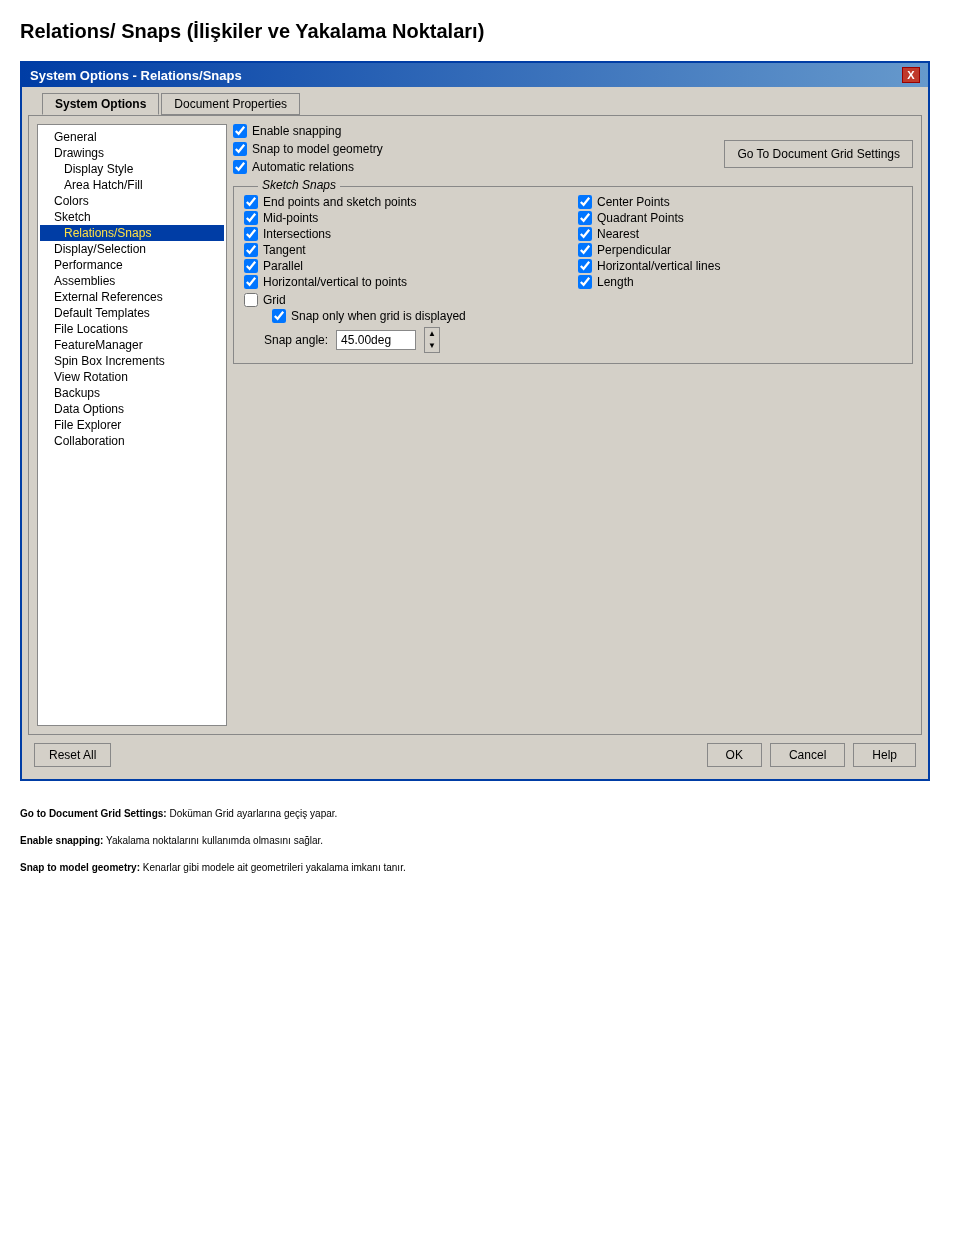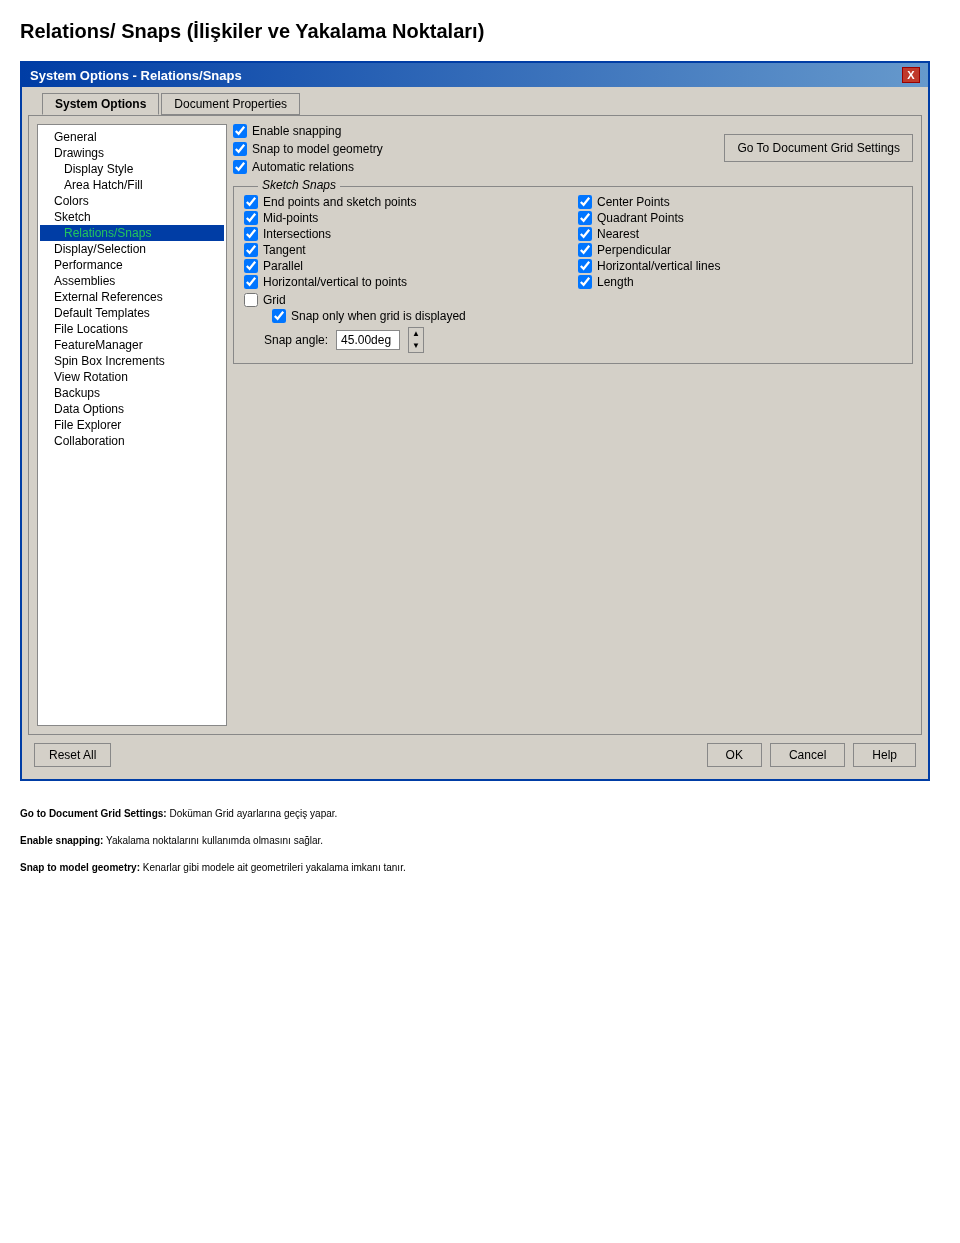--- a/index.html
+++ b/index.html
@@ -84,21 +84,21 @@
       font-size: 12px;
       flex-shrink: 0;
     }
     .tree-item {
       padding: 1px 4px;
       cursor: pointer;
       white-space: nowrap;
     }
     .tree-item.selected {
       background: #003da5;
-      color: #22c55e;
+      color: #fde047;
     }
     .tree-item.indent1 { padding-left: 14px; }
     .tree-item.indent2 { padding-left: 24px; }
     
     .options-panel {
       flex: 1;
       display: flex;
       flex-direction: column;
       gap: 8px;
     }
@@ -113,21 +113,21 @@
       flex-direction: column;
       gap: 4px;
     }
     .goto-btn {
       border: 1px solid #888;
       background: #d4d0c8;
       padding: 6px 12px;
       cursor: pointer;
       font-size: 12px;
       white-space: nowrap;
-      margin-top: 10px;
+      margin-top: 16px;
     }
     .group-box {
       border: 1px solid #888;
       padding: 8px 10px 10px 10px;
       position: relative;
       margin-top: 4px;
     }
     .group-box-label {
       position: absolute;
       top: -9px;
@@ -162,21 +162,21 @@
       align-items: center;
       gap: 8px;
       margin-top: 4px;
       font-size: 12px;
     }
     .angle-input {
       border: 1px solid #888;
       background: #fff;
       padding: 2px 4px;
       font-size: 12px;
-      width: 64px;
+      width: 80px;
     }
     .spinner {
       display: flex;
       flex-direction: column;
       border: 1px solid #888;
     }
     .spinner button {
       background: #d4d0c8;
       border: none;
       cursor: pointer;

